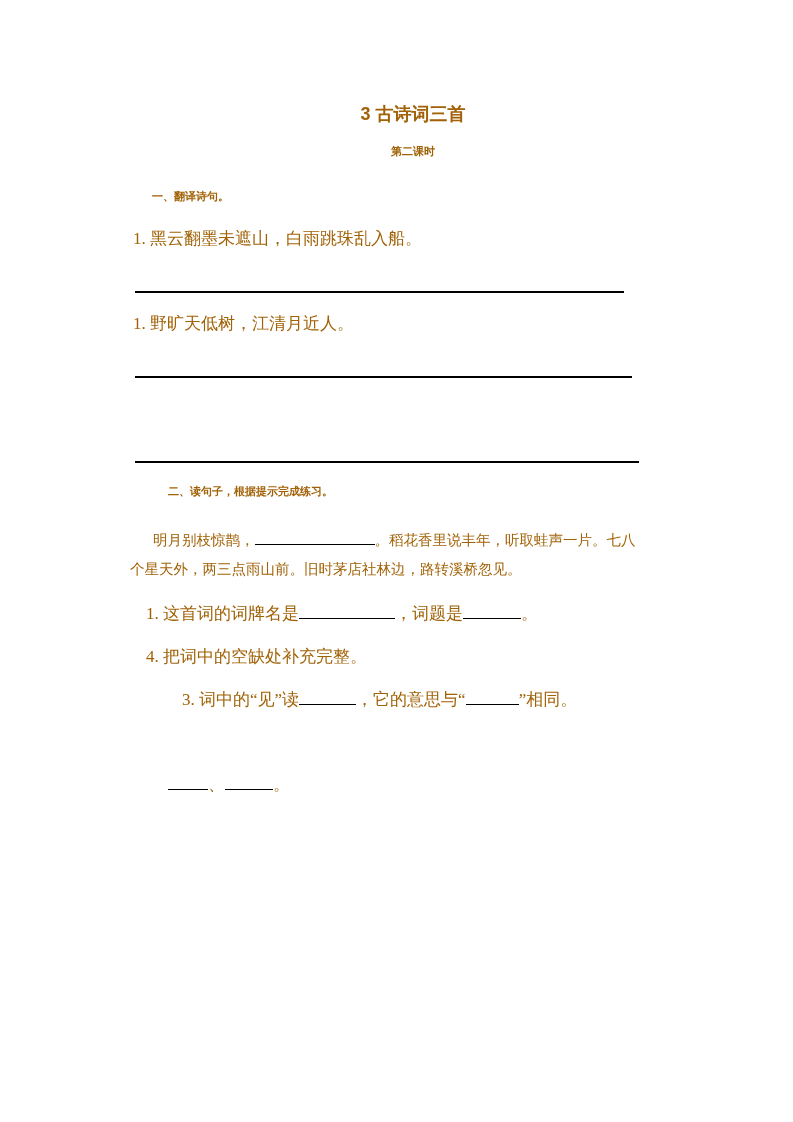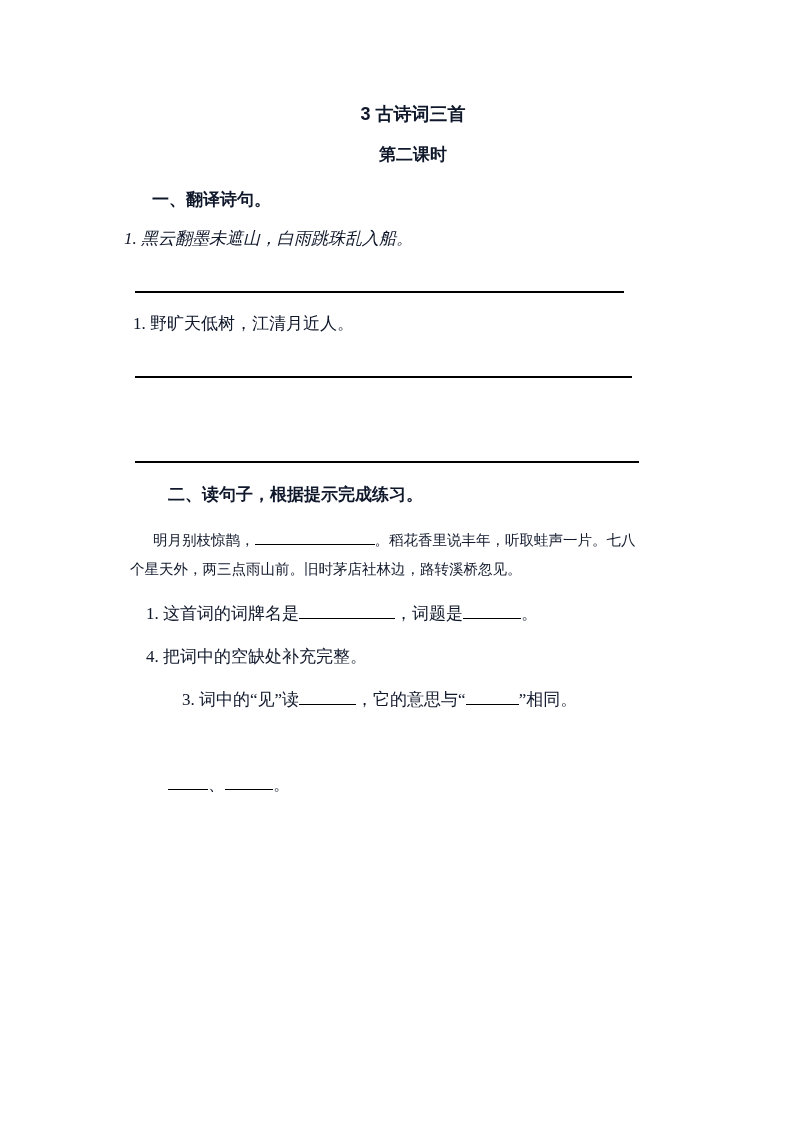--- a/index.html
+++ b/index.html
@@ -2,48 +2,48 @@
 <html><head>
 <meta charset="utf-8">
 <style>
   html, body { margin: 0; padding: 0; background: #e8e8e8; }
   .page {
     position: relative;
     width: 793px;
     height: 1122px;
     margin: 0 auto;
     background: #ffffff;
-    color: #0f172a;
+    color: #a16207;
     font-family: "Liberation Serif", "DejaVu Serif", serif;
     overflow: hidden;
   }
   .center-line {
     position: absolute;
     left: 133px;
     width: 560px;
     text-align: center;
   }
   .heading {
     font-family: "Liberation Sans", "DejaVu Sans", sans-serif;
     font-weight: bold;
-    font-size: 17px;
+    font-size: 11px;
     line-height: 1.15;
   }
   .title    { top: 104px; font-size: 18px; }
   .subtitle { top: 145px; }
   .h1 { position: absolute; left: 152px; top: 190px; white-space: nowrap; }
   .h2 { position: absolute; left: 168px; top: 485px; white-space: nowrap; }
 
   .body-line {
     position: absolute;
     font-size: 17px;
     line-height: 1.2;
     white-space: nowrap;
   }
-  .item1 { left: 124px; top: 229px; font-style: italic; }
+  .item1 { left: 133px; top: 229px; }
   .item2 { left: 133px; top: 314px; }
   .item3 { left: 133px; top: 399px; }
 
   .answer-line {
     position: absolute;
     height: 0;
     border-top: 2px solid #000000;
   }
   .ul1 { left: 135px; top: 291px; width: 489px; }
   .ul2 { left: 135px; top: 376px; width: 497px; }

